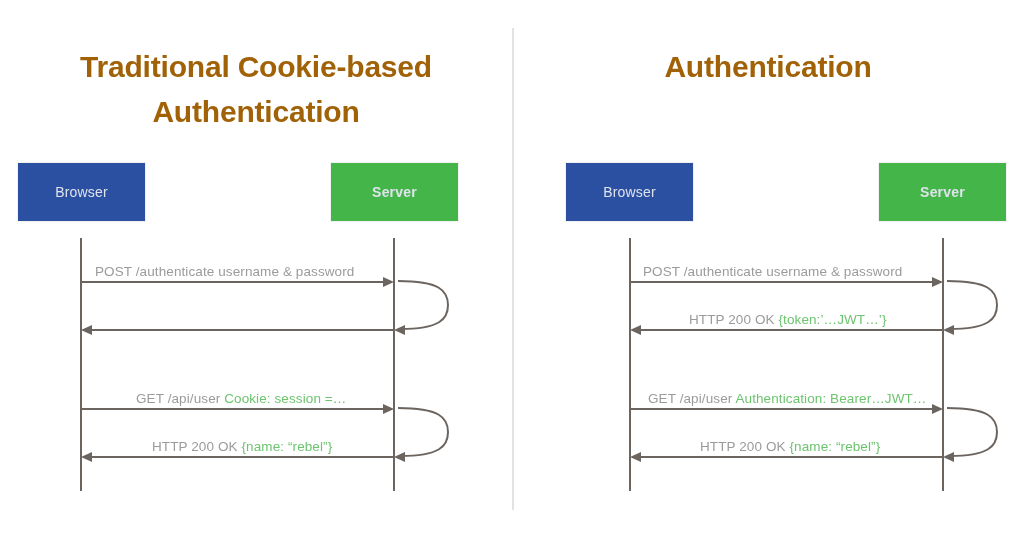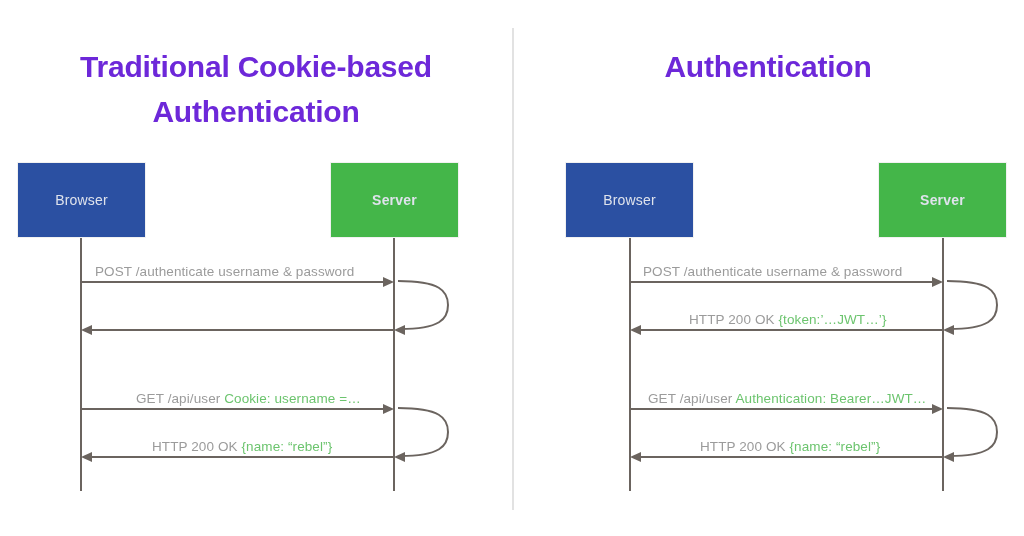--- a/index.html
+++ b/index.html
@@ -34,27 +34,27 @@
 
   .panel-title {
     position: absolute;
     left: 0;
     top: 44px;
     width: 512px;
     text-align: center;
     font-size: 30px;
     font-weight: bold;
     line-height: 1.5;
-    color: #6d28d9;
+    color: #a16207;
     letter-spacing: -0.2px;
   }
 
   .actor-box {
     position: absolute;
-    height: 76px;
+    height: 60px;
     border: 1px solid #f1f1f1;
     box-sizing: border-box;
     display: flex;
     align-items: center;
     justify-content: center;
   }
   .actor-box.browser { background: #2B50A2; }
   .actor-box.server  { background: #44B649; font-weight: bold; }
   .actor-label {
     font-size: 14px;
@@ -124,21 +124,21 @@
   <div class="msg-line" style="left:92px; top:329px; width:302px;"></div>
   <div class="arrowhead left" style="left:81px; top:325px;"></div>
 
   <div class="selfloop" style="left:394px; top:274px;">
     <svg width="62" height="62" viewBox="0 0 62 62">
       <path d="M 4 7 C 46 7, 54 17, 54 31 C 54 45, 46 55, 6 55" fill="none" stroke="#6b645f" stroke-width="2"></path>
     </svg>
   </div>
   <div class="arrowhead left" style="left:394px; top:325px;"></div>
 
-  <div class="msg-label" style="left:136px; top:391px;"><span>GET /api/user </span><span class="hl">Cookie: username =…</span></div>
+  <div class="msg-label" style="left:136px; top:391px;"><span>GET /api/user </span><span class="hl">Cookie: session =…</span></div>
   <div class="msg-line" style="left:81px; top:408px; width:302px;"></div>
   <div class="arrowhead right" style="left:383px; top:404px;"></div>
 
   <div class="msg-label" style="left:152px; top:439px;"><span>HTTP 200 OK </span><span class="hl">{name: “rebel”}</span></div>
   <div class="msg-line" style="left:92px; top:456px; width:302px;"></div>
   <div class="arrowhead left" style="left:81px; top:452px;"></div>
 
   <div class="selfloop" style="left:394px; top:401px;">
     <svg width="62" height="62" viewBox="0 0 62 62">
       <path d="M 4 7 C 46 7, 54 17, 54 31 C 54 45, 46 55, 6 55" fill="none" stroke="#6b645f" stroke-width="2"></path>

